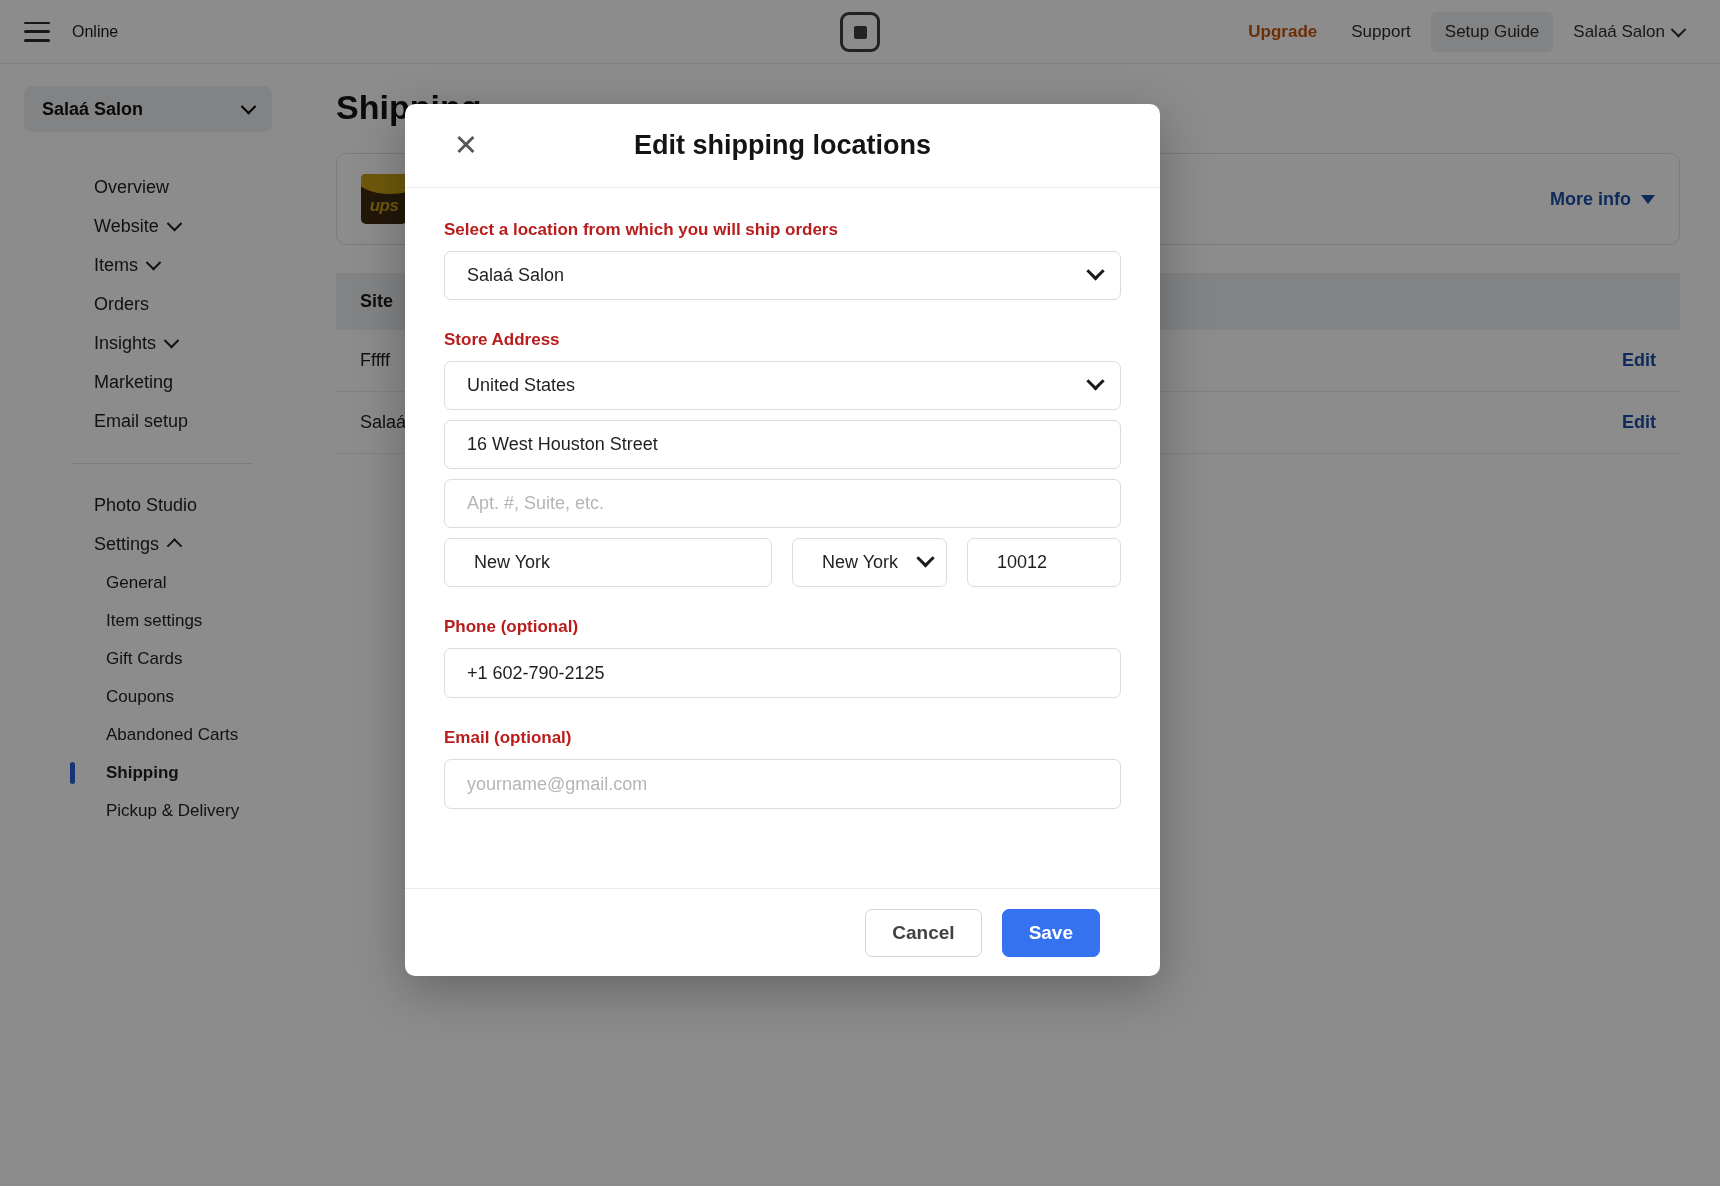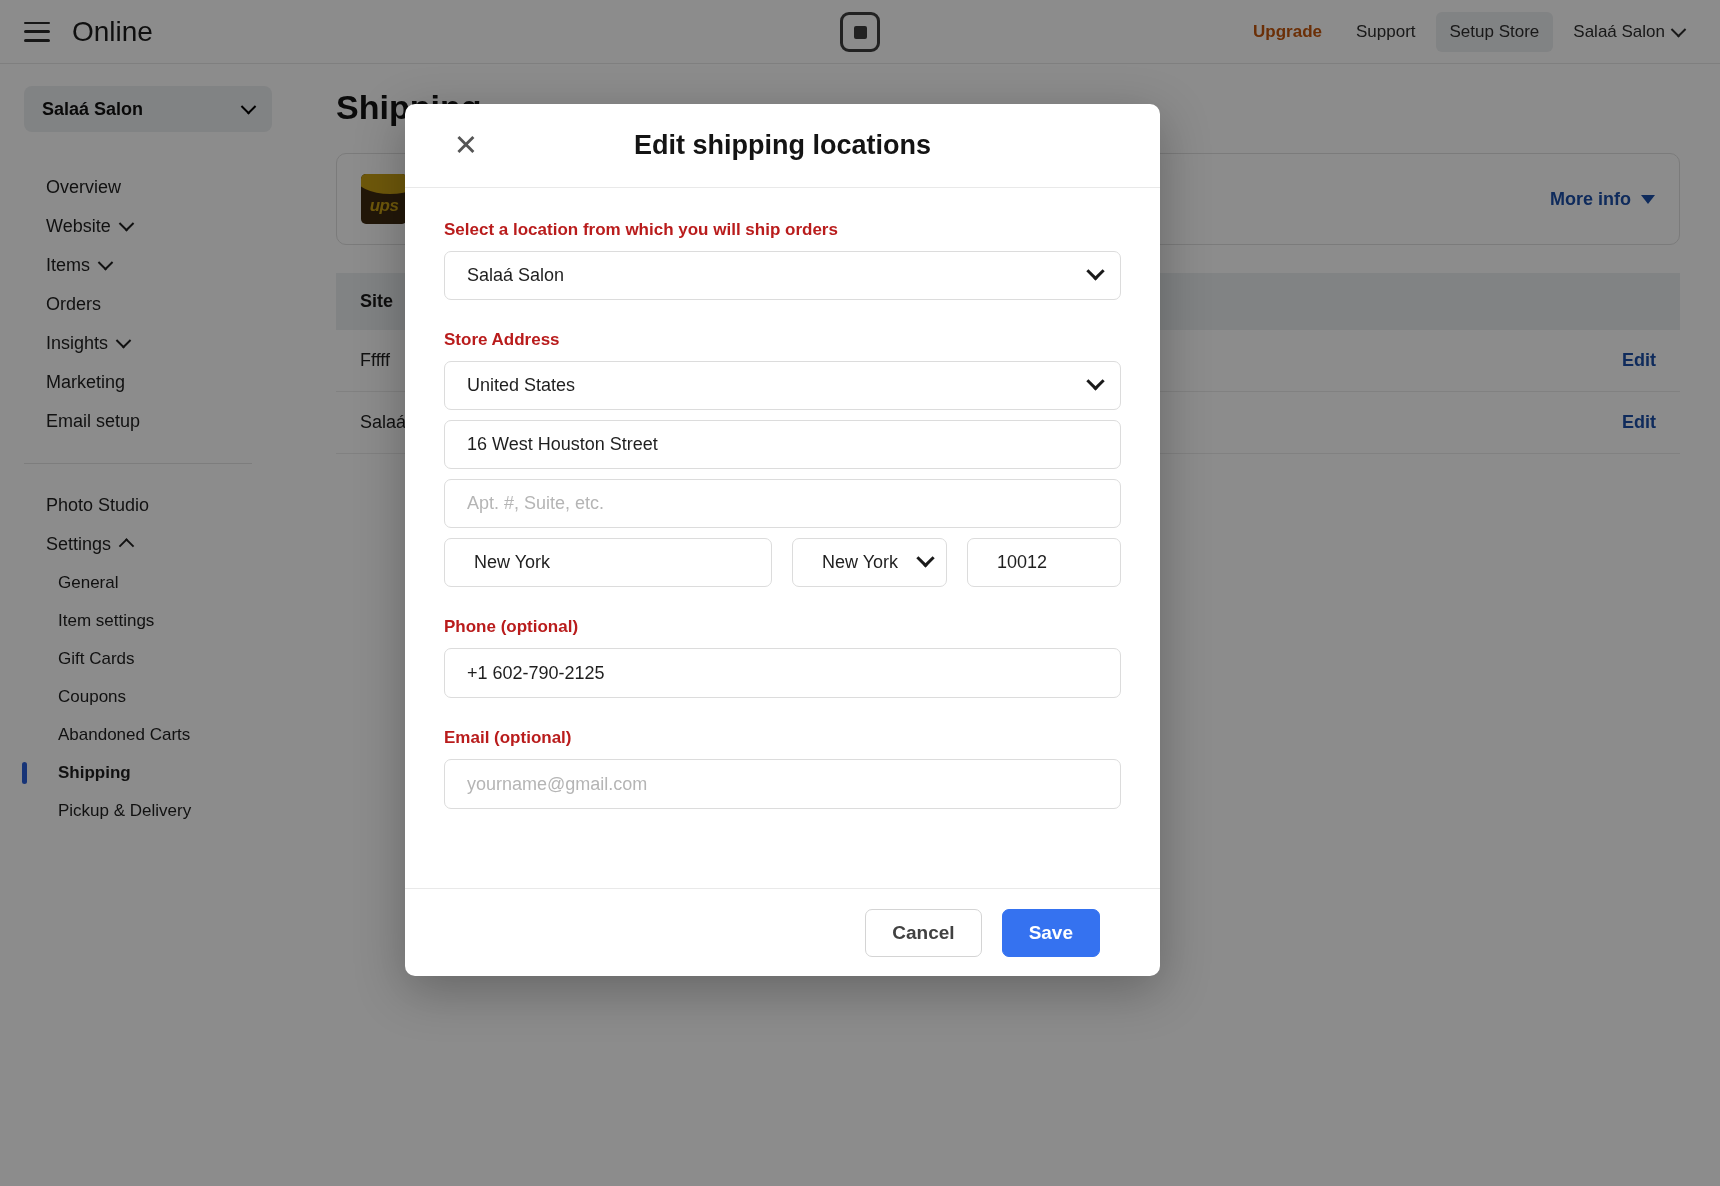--- a/index.html
+++ b/index.html
@@ -24,21 +24,21 @@
     border-bottom: 1px solid #e8e8e8;
     display: flex; align-items: center;
   }
   .hamburger {
     width: 26px; height: 20px; margin-left: 24px;
     display: flex; flex-direction: column; justify-content: space-between;
     cursor: pointer;
   }
   .hamburger i { display:block; height: 2.5px; background: #2b2b2b; border-radius: 2px; }
   .topbar-title {
-    margin-left: 22px; font-size: 28px; color: #1c1c1c; font-weight: 400;
+    margin-left: 22px; font-size: 16px; color: #1c1c1c; font-weight: 400;
   }
   .sq-logo {
     position: absolute; left: 50%; top: 12px; transform: translateX(-50%);
     width: 40px; height: 40px; border: 3px solid #3f3f3f; border-radius: 9px;
     display:flex; align-items:center; justify-content:center;
   }
   .sq-logo span { width: 13px; height: 13px; background: #3f3f3f; border-radius: 2px; display:block;}
   .topnav { position:absolute; right: 22px; top:0; height:64px; display:flex; align-items:center; gap: 6px; }
   .topnav a {
     font-size: 17px; color: #2e2e2e; text-decoration: none;
@@ -62,21 +62,21 @@
   .sidebar {
     position: absolute; top: 64px; left: 0; width: 296px; bottom: 0;
     background: #ffffff; padding-top: 22px;
   }
   .store-switcher {
     margin: 0 24px 0 24px; height: 46px; background: #eceef0; border-radius: 8px;
     display: flex; align-items: center; justify-content: space-between;
     padding: 0 18px; cursor: pointer;
   }
   .store-switcher .nm { font-size: 18px; font-weight: 700; color: #111; }
-  .nav-list { margin-top: 36px; }
+  .nav-list { margin-top: 36px; padding-left: 48px; }
   .nav-item {
     padding: 9px 0 9px 46px; font-size: 18px; color: #1f1f1f;
     display: flex; align-items: center; gap: 10px; cursor: pointer;
     position: relative;
   }
   .nav-item.sub { padding-left: 58px; font-size: 17px; }
   .nav-item.active { font-weight: 700; }
   .nav-item.active::before {
     content:""; position:absolute; left: 22px; top: 8px; bottom: 8px;
     width: 5px; border-radius: 3px; background: #2b5fd9;
@@ -191,21 +191,21 @@
     </div>
     <div class="topbar-title">Online</div>
 
     <div class="sq-logo">
         <span></span>
       </div>
 
     <div class="topnav">
       <a class="upgrade" href="#">Upgrade</a>
       <a href="#">Support</a>
-      <a class="setup" href="#">Setup Store</a>
+      <a class="setup" href="#">Setup Guide</a>
       <a class="account" href="#">
         <span>Salaá Salon</span>
         <span class="caret-sm"></span>
       </a>
     </div>
   </div>
 
   <div class="sidebar">
     <div class="store-switcher">
       <span class="nm">Salaá Salon</span>

